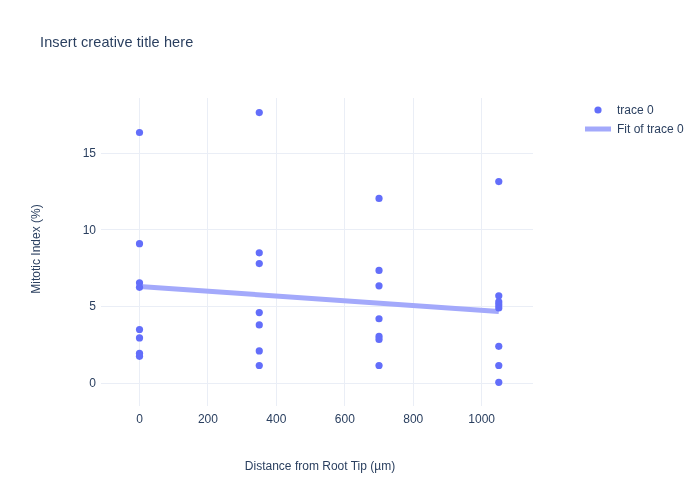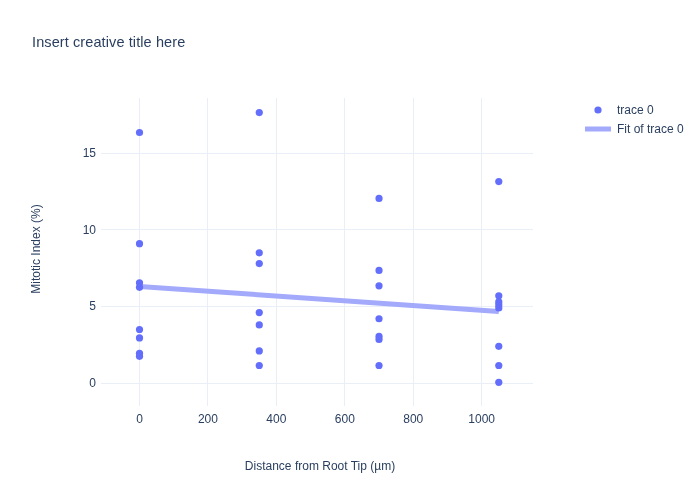--- a/index.html
+++ b/index.html
@@ -19,21 +19,21 @@
     position: absolute;
     left: 0;
     top: 0;
     width: 700px;
     height: 500px;
     background: #ffffff;
   }
 
   #chart-title {
     position: absolute;
-    left: 32px;
+    left: 40px;
     top: 34px;
     font-size: 14.5px;
     color: #2a3f5f;
     letter-spacing: 0.1px;
     white-space: nowrap;
     text-align: center;
   }
 
   #plot-svg {
     position: absolute;

